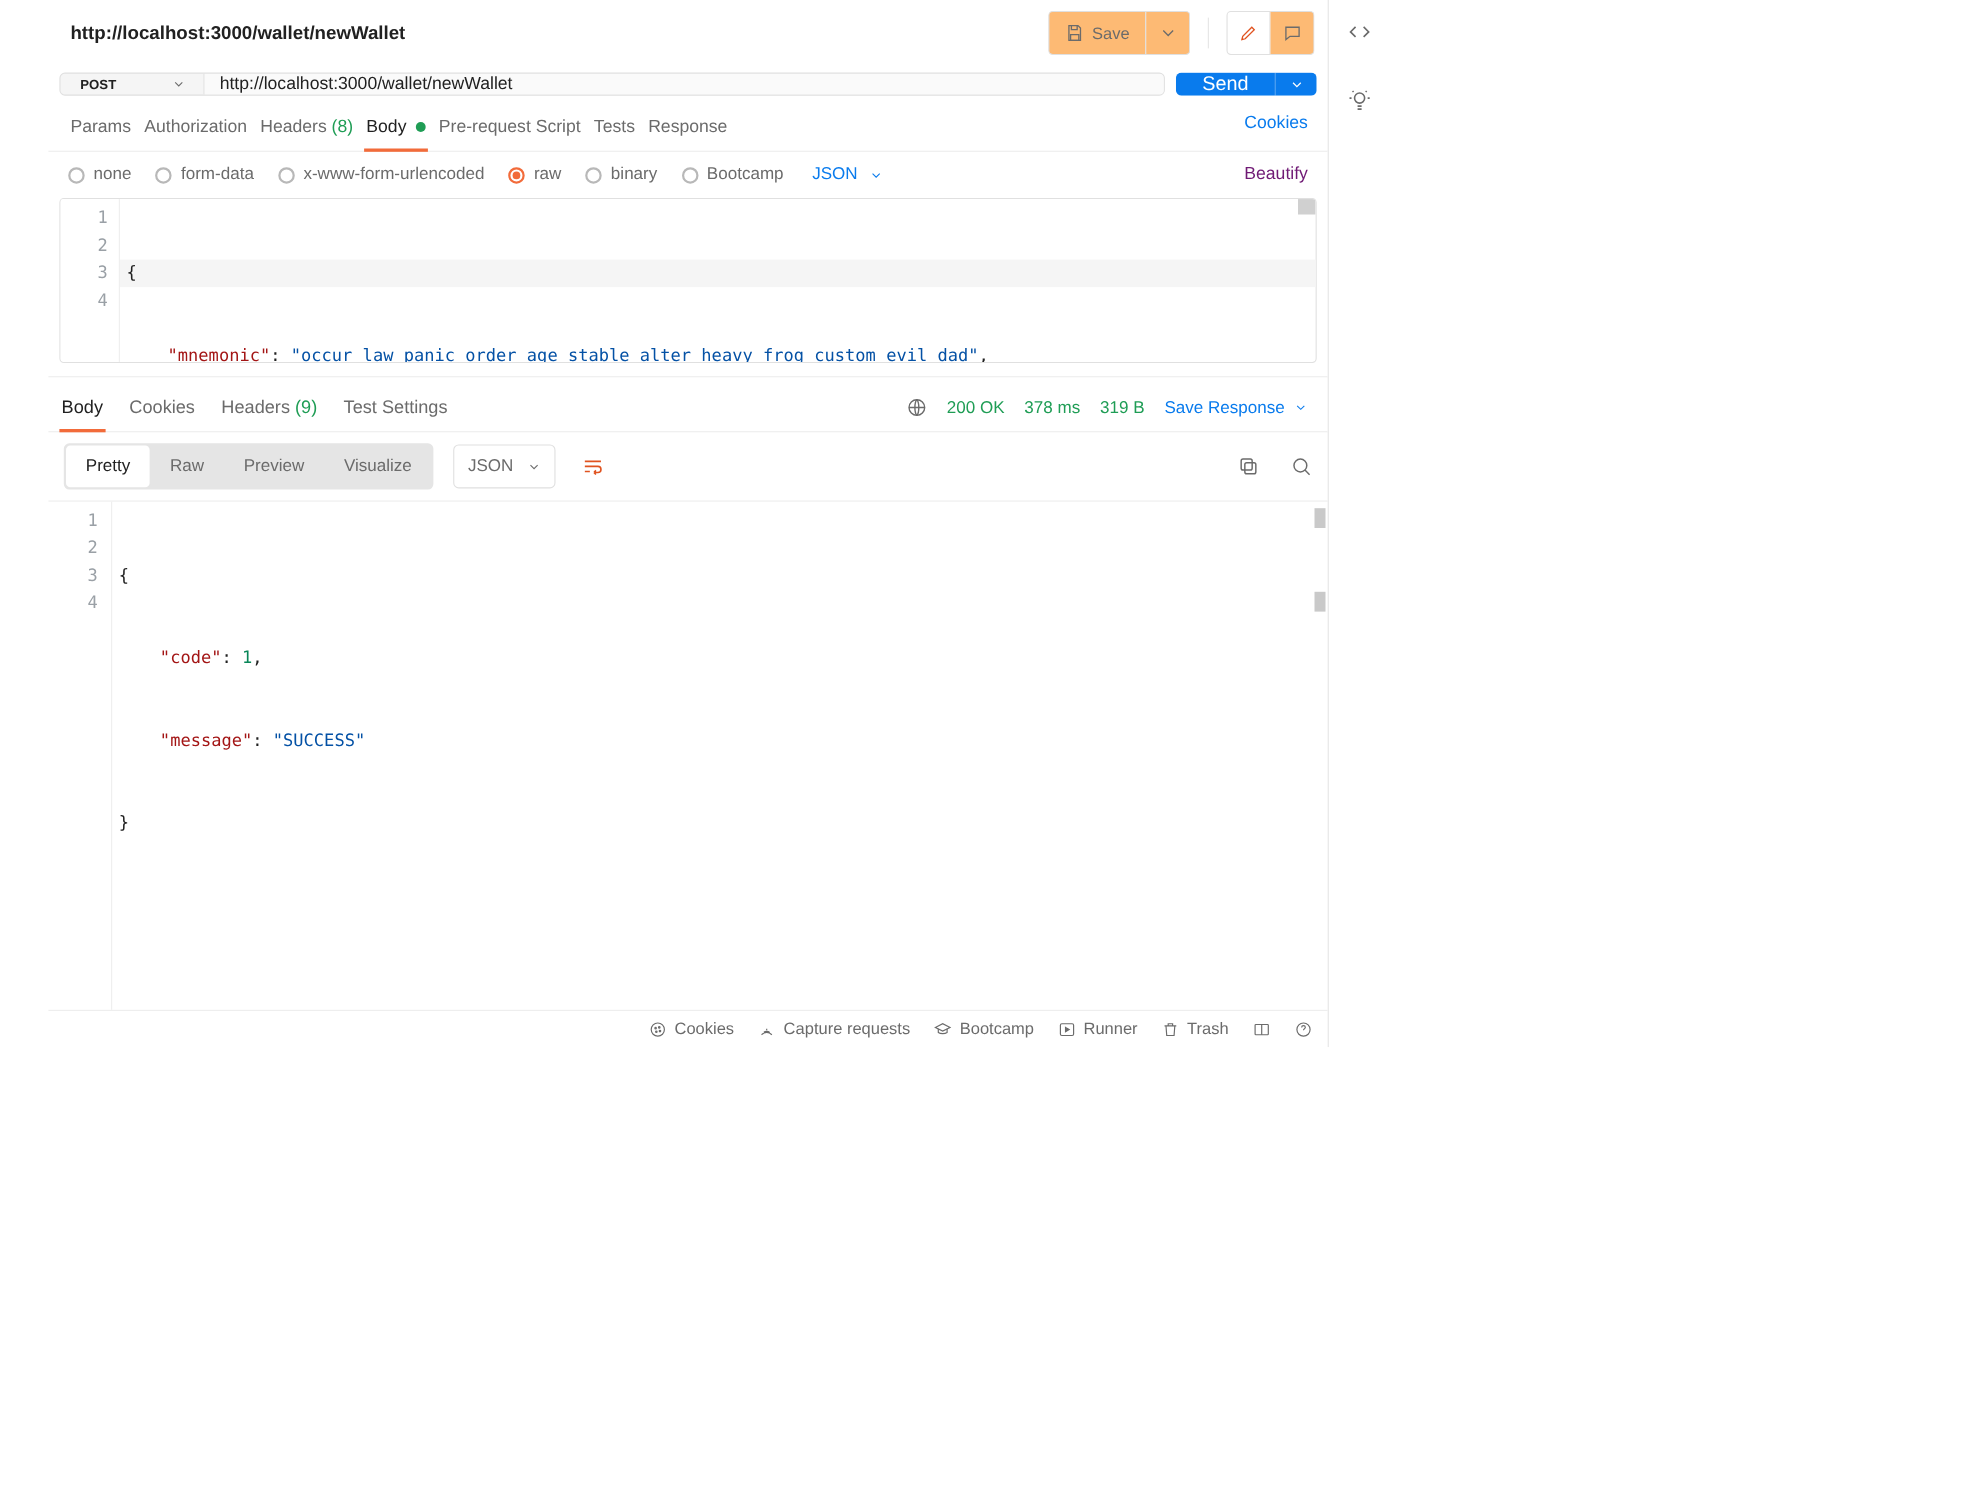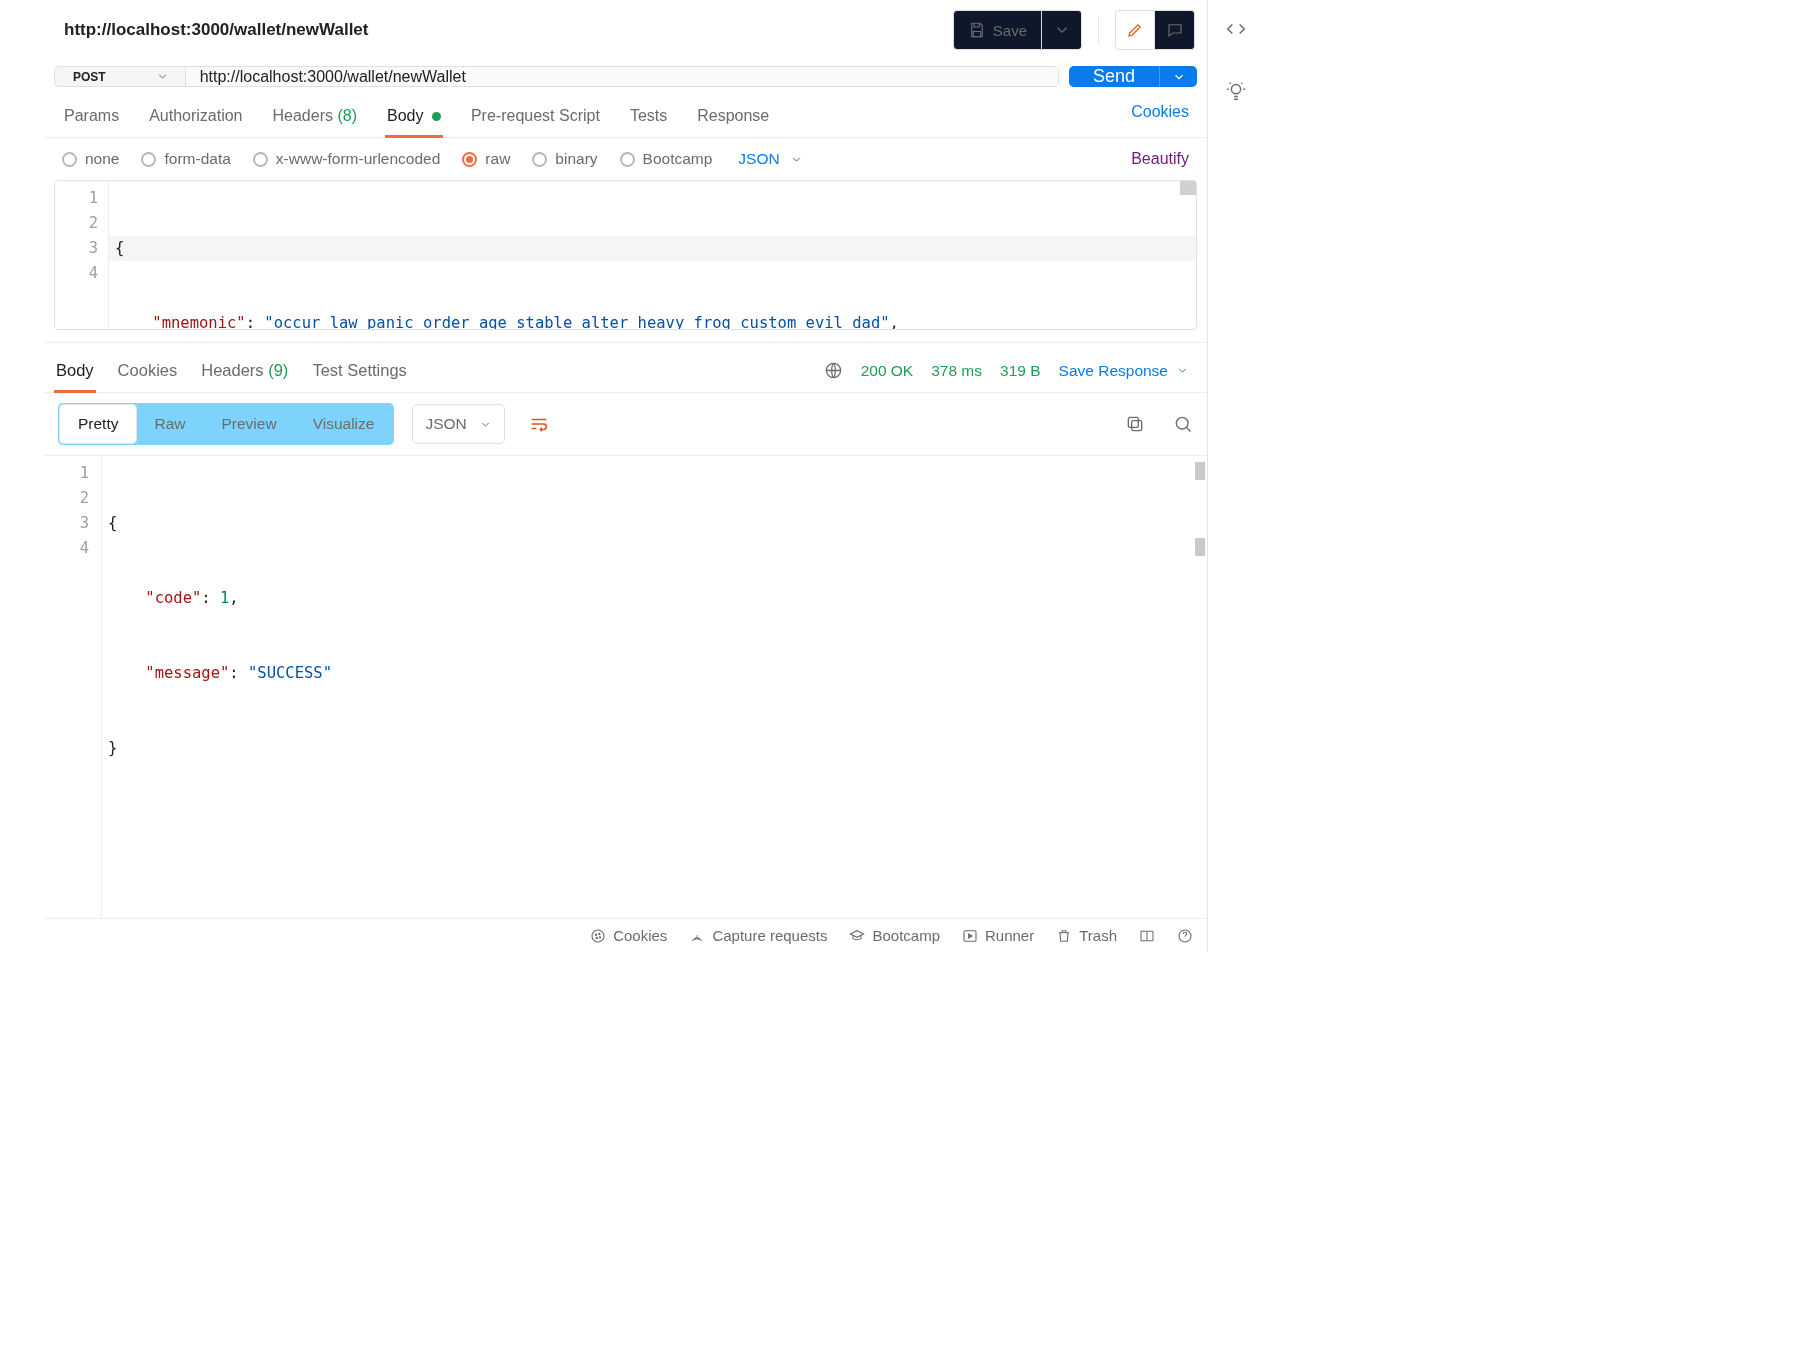--- a/index.html
+++ b/index.html
@@ -13,42 +13,42 @@
   overflow: hidden;
 }
 .app { display: flex; height: 100%; margin-left: 44px; }
 .main { flex: 1; display: flex; flex-direction: column; border-right: 1px solid #e5e5e5; }
 .right-rail { width: 56px; display: flex; flex-direction: column; align-items: center; padding-top: 18px; gap: 40px; }
 .right-rail svg { width: 22px; height: 22px; stroke: #6b6b6b; fill: none; stroke-width: 1.6; }
 
 
 .topbar { display: flex; align-items: center; padding: 10px 12px 10px 20px; gap: 10px; }
 .tab-title { font-size: 17px; font-weight: 600; color: #212121; flex: 1; }
-.btn { display: inline-flex; align-items: center; justify-content: center; gap: 7px; height: 40px; padding: 0 14px; border-radius: 4px; border: 1px solid #e0e0e0; background: #0f172a; color: #6b6b6b; font-size: 15px; cursor: pointer; }
+.btn { display: inline-flex; align-items: center; justify-content: center; gap: 7px; height: 40px; padding: 0 14px; border-radius: 4px; border: 1px solid #e0e0e0; background: #fdba74; color: #6b6b6b; font-size: 15px; cursor: pointer; }
 .btn svg { width: 18px; height: 18px; stroke: #6b6b6b; fill: none; stroke-width: 1.6; }
 .btn.icon-only { padding: 0; width: 40px; }
 .btn-group { display: inline-flex; }
 .btn-group .btn:first-child { border-top-right-radius: 0; border-bottom-right-radius: 0; }
 .btn-group .btn:last-child { border-top-left-radius: 0; border-bottom-left-radius: 0; border-left: 0; }
 .divider-v { width: 1px; background: #e5e5e5; height: 28px; margin: 0 6px; }
 .btn.outlined { background: #fff; }
 .btn.outlined.orange svg { stroke: #e05320; }
 
 
 .url-row { display: flex; align-items: stretch; padding: 6px 10px; gap: 10px; }
 .url-box { display: flex; flex: 1; border: 1px solid #e0e0e0; border-radius: 5px; background: #f5f5f5; overflow: hidden; }
 .method-select { display: flex; align-items: center; gap: 50px; padding: 0 16px 0 18px; font-size: 12px; font-weight: 600; color: #212121; border-right: 1px solid #e0e0e0; }
 .url-input { flex: 1; display: flex; align-items: center; padding: 0 14px; font-size: 16px; background: #fafafa; color: #212121; }
 .send-btn { display: flex; align-items: stretch; border-radius: 5px; overflow: hidden; }
 .send-btn .main-btn { display: flex; align-items: center; padding: 0 24px; background: #097bed; color: #fff; font-size: 18px; font-weight: 500; }
 .send-btn .drop { display: flex; align-items: center; justify-content: center; width: 38px; background: #097bed; border-left: 1px solid rgba(255,255,255,.25); }
 .send-btn .drop svg { stroke:#fff; fill:none; width:14px; height:14px; stroke-width:2; }
 
 
-.r-tabs { display: flex; align-items: center; padding: 6px 18px 0 18px; gap: 26px; border-bottom: 1px solid #ededed; font-size: 16px; color: #6b6b6b; }
+.r-tabs { display: flex; align-items: center; padding: 6px 18px 0 18px; gap: 8px; border-bottom: 1px solid #ededed; font-size: 16px; color: #6b6b6b; }
 .r-tab { padding: 8px 2px 12px 2px; cursor: pointer; position: relative; }
 .r-tab.active { color: #212121; font-weight: 500; }
 .r-tab.active::after { content:""; position:absolute; left:0; right:0; bottom:-1px; height:3px; background:#f26b3a; }
 .count { color: #1f9d55; }
 .dot-orange { display:inline-block; width:9px; height:9px; border-radius:50%; background:#1f9d55; margin-left:4px; vertical-align:middle; }
 .cookies-link { margin-left:auto; color:#097bed; font-size:16px; padding-bottom:12px; }
 
 
 .btype-row { display:flex; align-items:center; padding: 12px 18px; gap: 22px; font-size:15.5px; color:#6b6b6b; }
 .radio { display:inline-flex; align-items:center; gap:8px; cursor:pointer; }
@@ -74,21 +74,21 @@
 .res-tabs { display:flex; align-items:center; padding: 18px 18px 0 10px; gap:20px; font-size:16.5px; color:#6b6b6b; border-top:1px solid #ededed; }
 .res-tab { padding: 0 2px 12px 2px; cursor:pointer; position:relative; }
 .res-tab.active { color:#212121; font-weight:500; }
 .res-tab.active::after { content:""; position:absolute; left:0; right:0; bottom:-1px; height:3px; background:#f26b3a; }
 .res-right { margin-left:auto; display:flex; align-items:center; gap:18px; padding-bottom:12px; font-size:15.5px; }
 .green { color:#1f9d55; }
 .save-resp { color:#097bed; display:inline-flex; align-items:center; gap:8px; }
 
 
 .res-mode { display:flex; align-items:center; padding:10px 14px; gap:6px; border-top:1px solid #ededed; }
-.seg { display:inline-flex; background:#7dd3fc; border-radius:5px; padding:2px; }
+.seg { display:inline-flex; background:#e5e5e5; border-radius:5px; padding:2px; }
 .seg .seg-btn { padding:10px 18px; font-size:15.5px; color:#6b6b6b; border-radius:4px; cursor:pointer; }
 .seg .seg-btn.active { background:#fff; color:#212121; box-shadow:0 0 0 1px #e5e5e5; }
 .fmt-sel { display:inline-flex; align-items:center; gap:12px; border:1px solid #e0e0e0; border-radius:5px; padding:10px 12px; margin-left:12px; color:#6b6b6b; font-size:15.5px; }
 .wrap-btn { width:40px; height:40px; display:inline-flex; align-items:center; justify-content:center; margin-left:8px; }
 .wrap-btn svg { stroke:#e05320; fill:none; stroke-width:1.6; width:22px; height:22px; }
 .res-tools { margin-left:auto; display:flex; gap:28px; }
 .res-tools svg { width:20px; height:20px; stroke:#6b6b6b; fill:none; stroke-width:1.6; }
 
 
 .res-editor { margin: 0 0 0 0; font-family: Menlo, Consolas, monospace; font-size:15.5px; line-height:25px; position:relative; flex:1; border-top:1px solid #ededed; }

